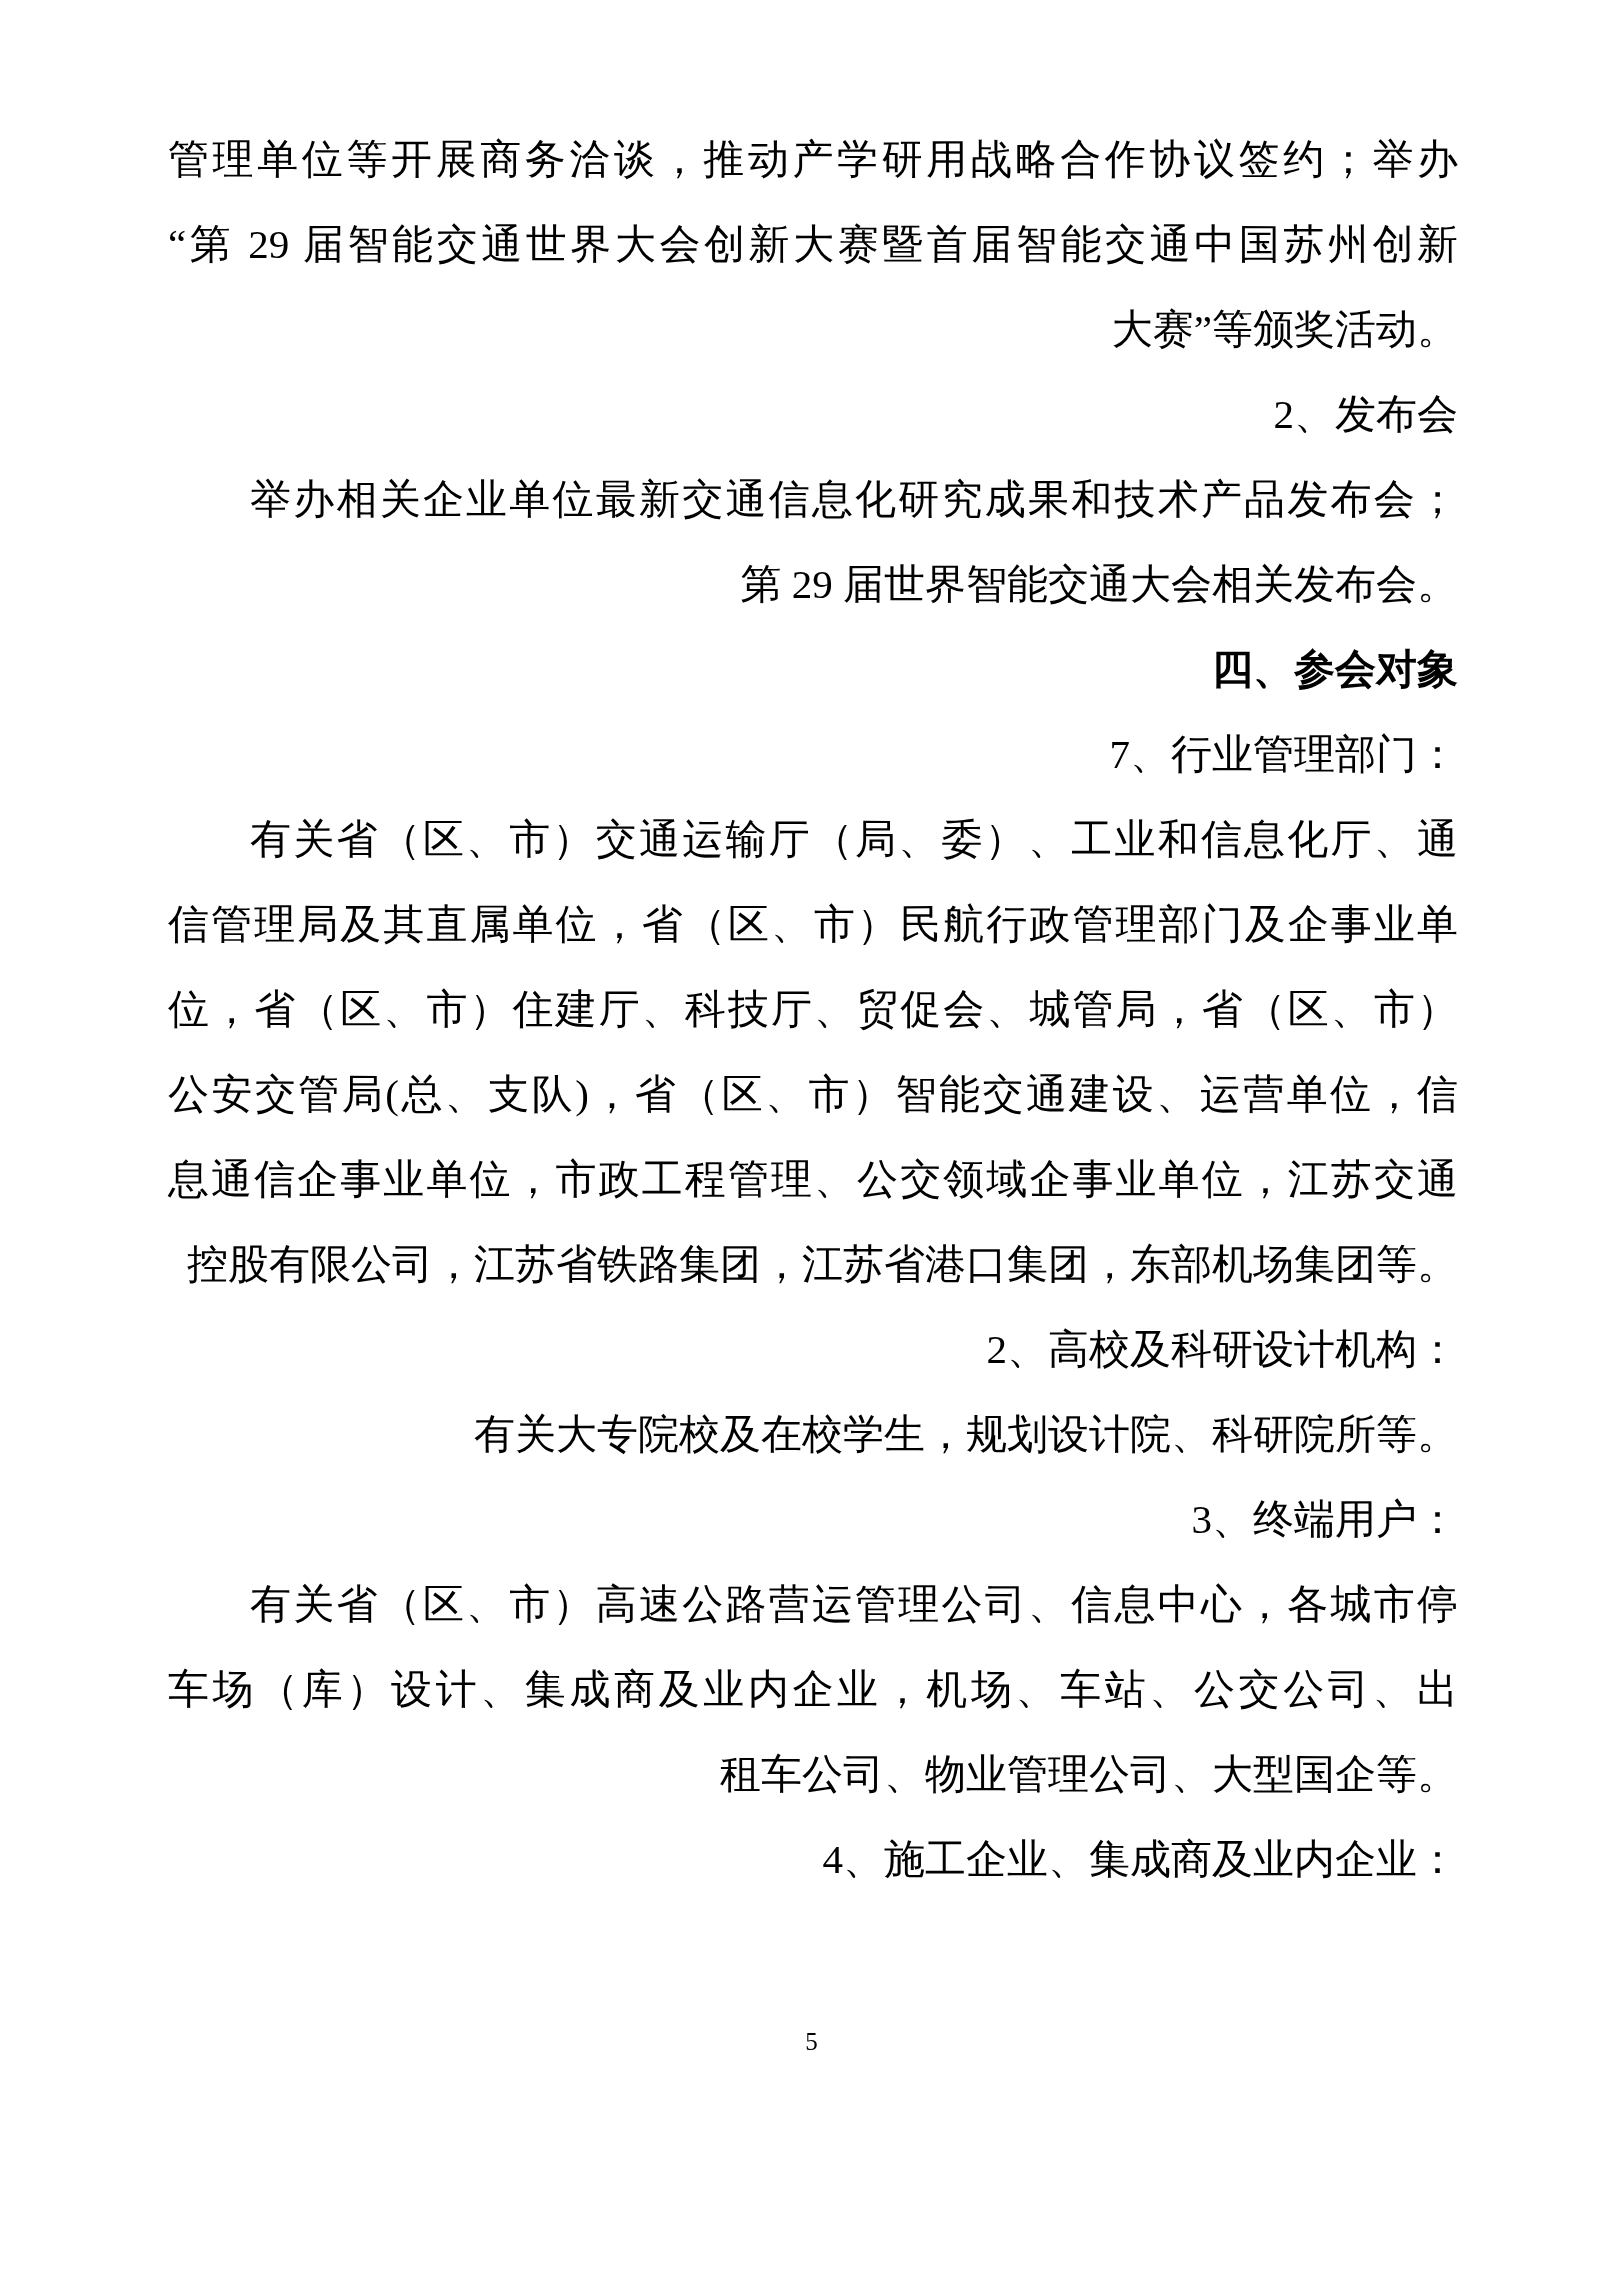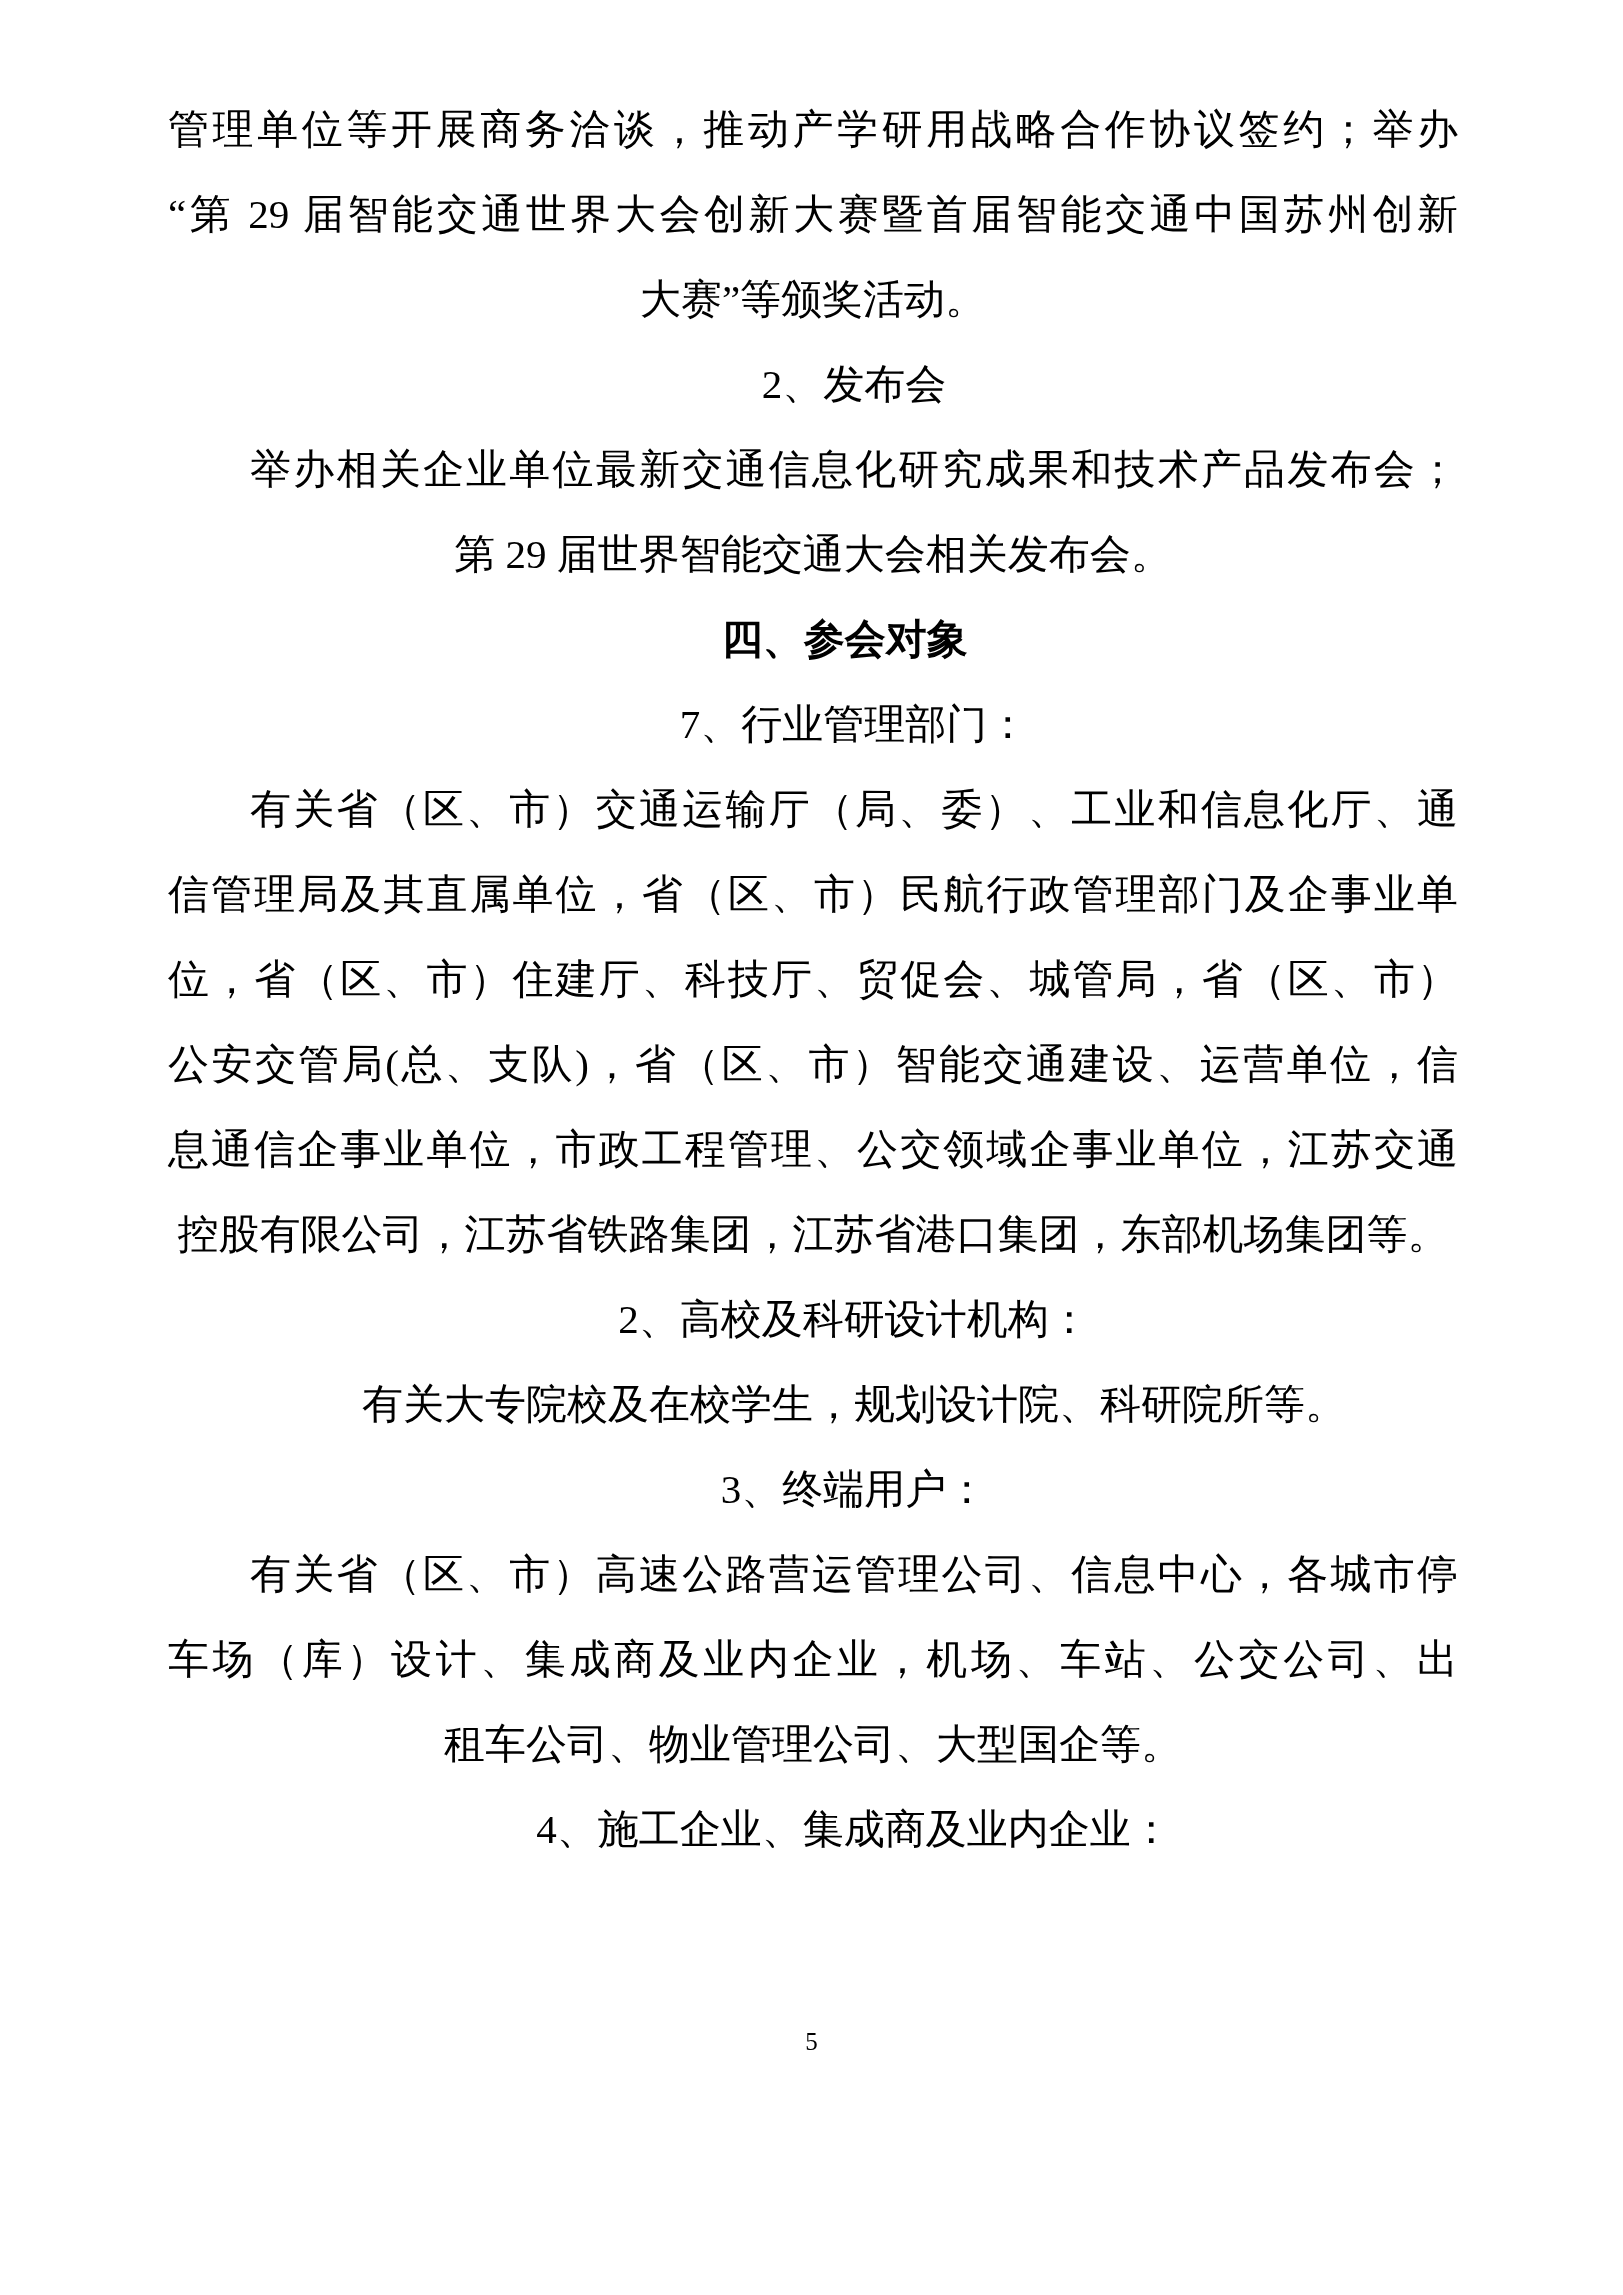--- a/index.html
+++ b/index.html
@@ -6,28 +6,28 @@
     margin: 0;
     padding: 0;
     background: #ffffff;
   }
   .page {
     position: relative;
     width: 1623px;
     height: 2295px;
     background: #ffffff;
     box-sizing: border-box;
-    padding: 87px 165px 0 168px;
+    padding: 117px 165px 0 168px;
     color: #000000;
     font-family: "Liberation Serif", "DejaVu Serif", serif;
     font-size: 41px;
     line-height: 85px;
   }
   .ln {
-    text-align: center;
+    text-align: right;
     white-space: normal;
   }
   
   .jst {
     text-align: justify;
     text-align-last: justify;
   }
   
   .ind {
     text-indent: 2em;

